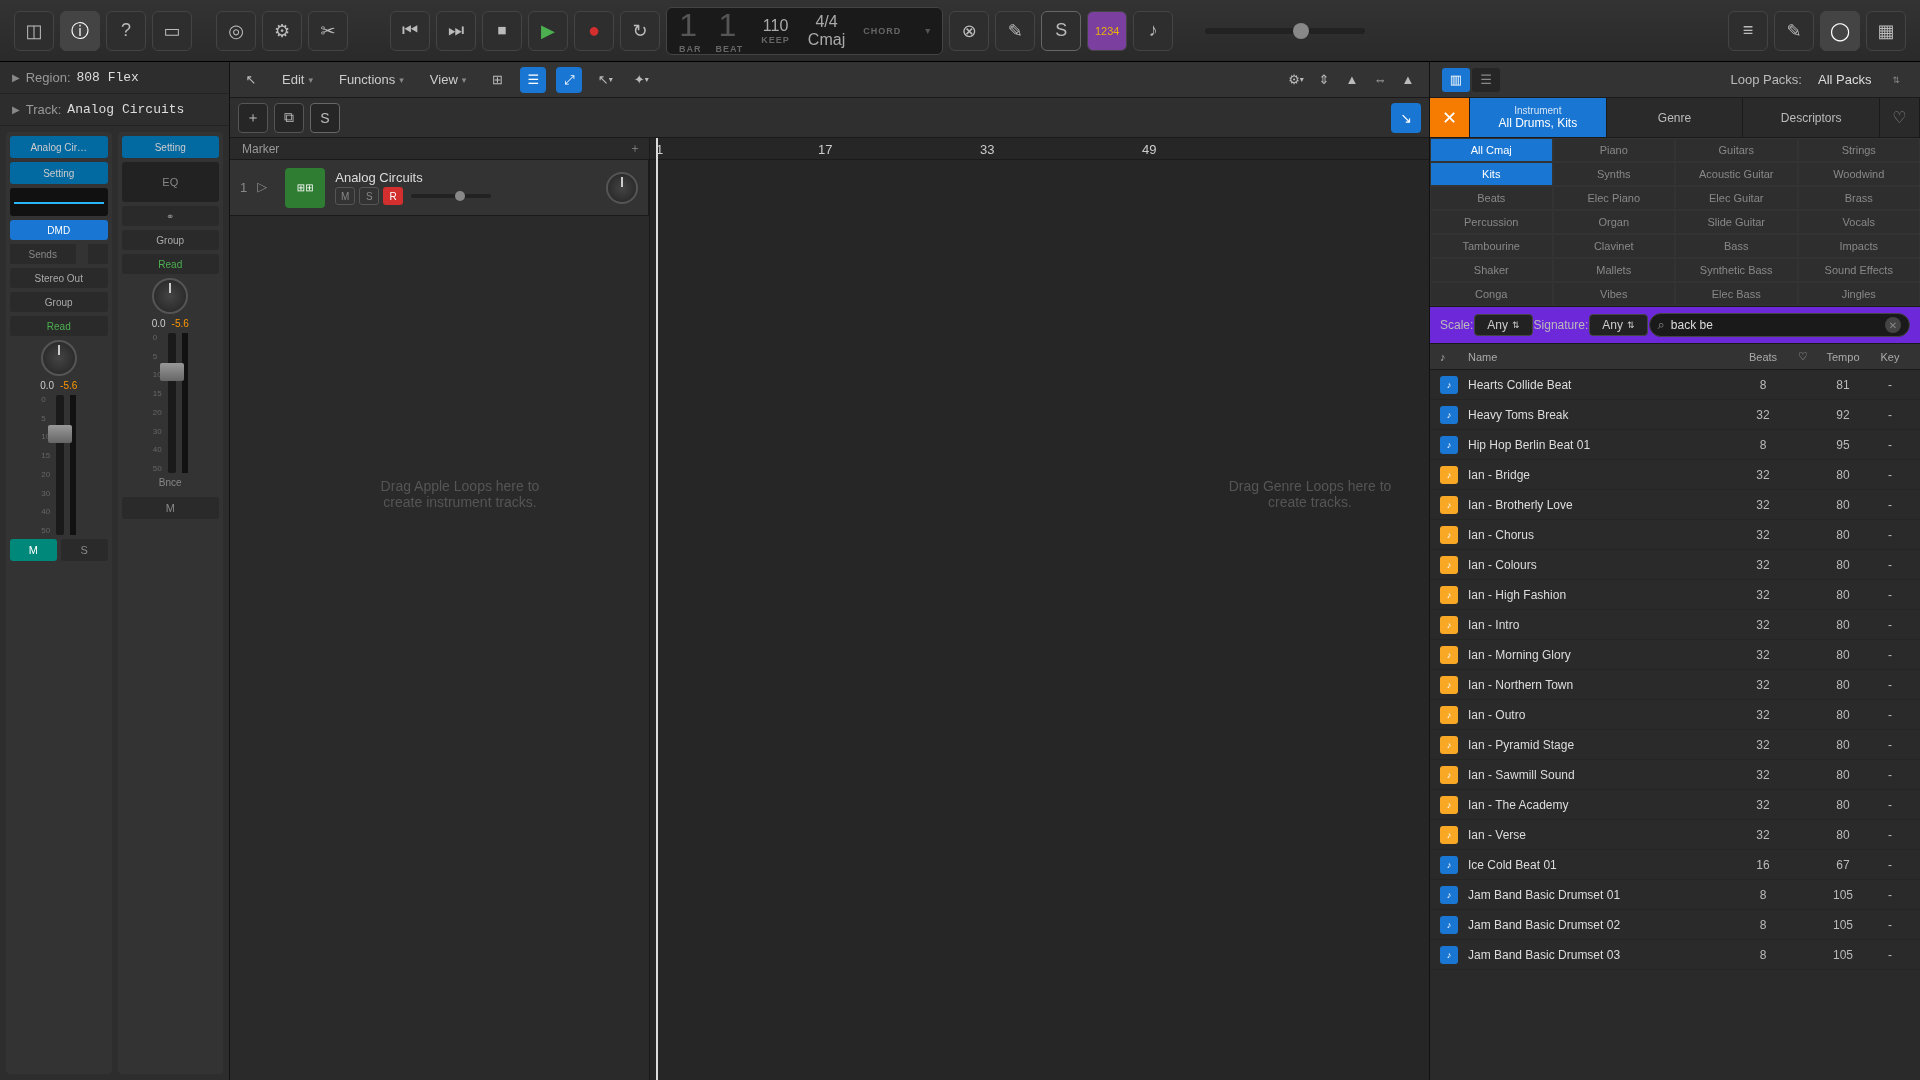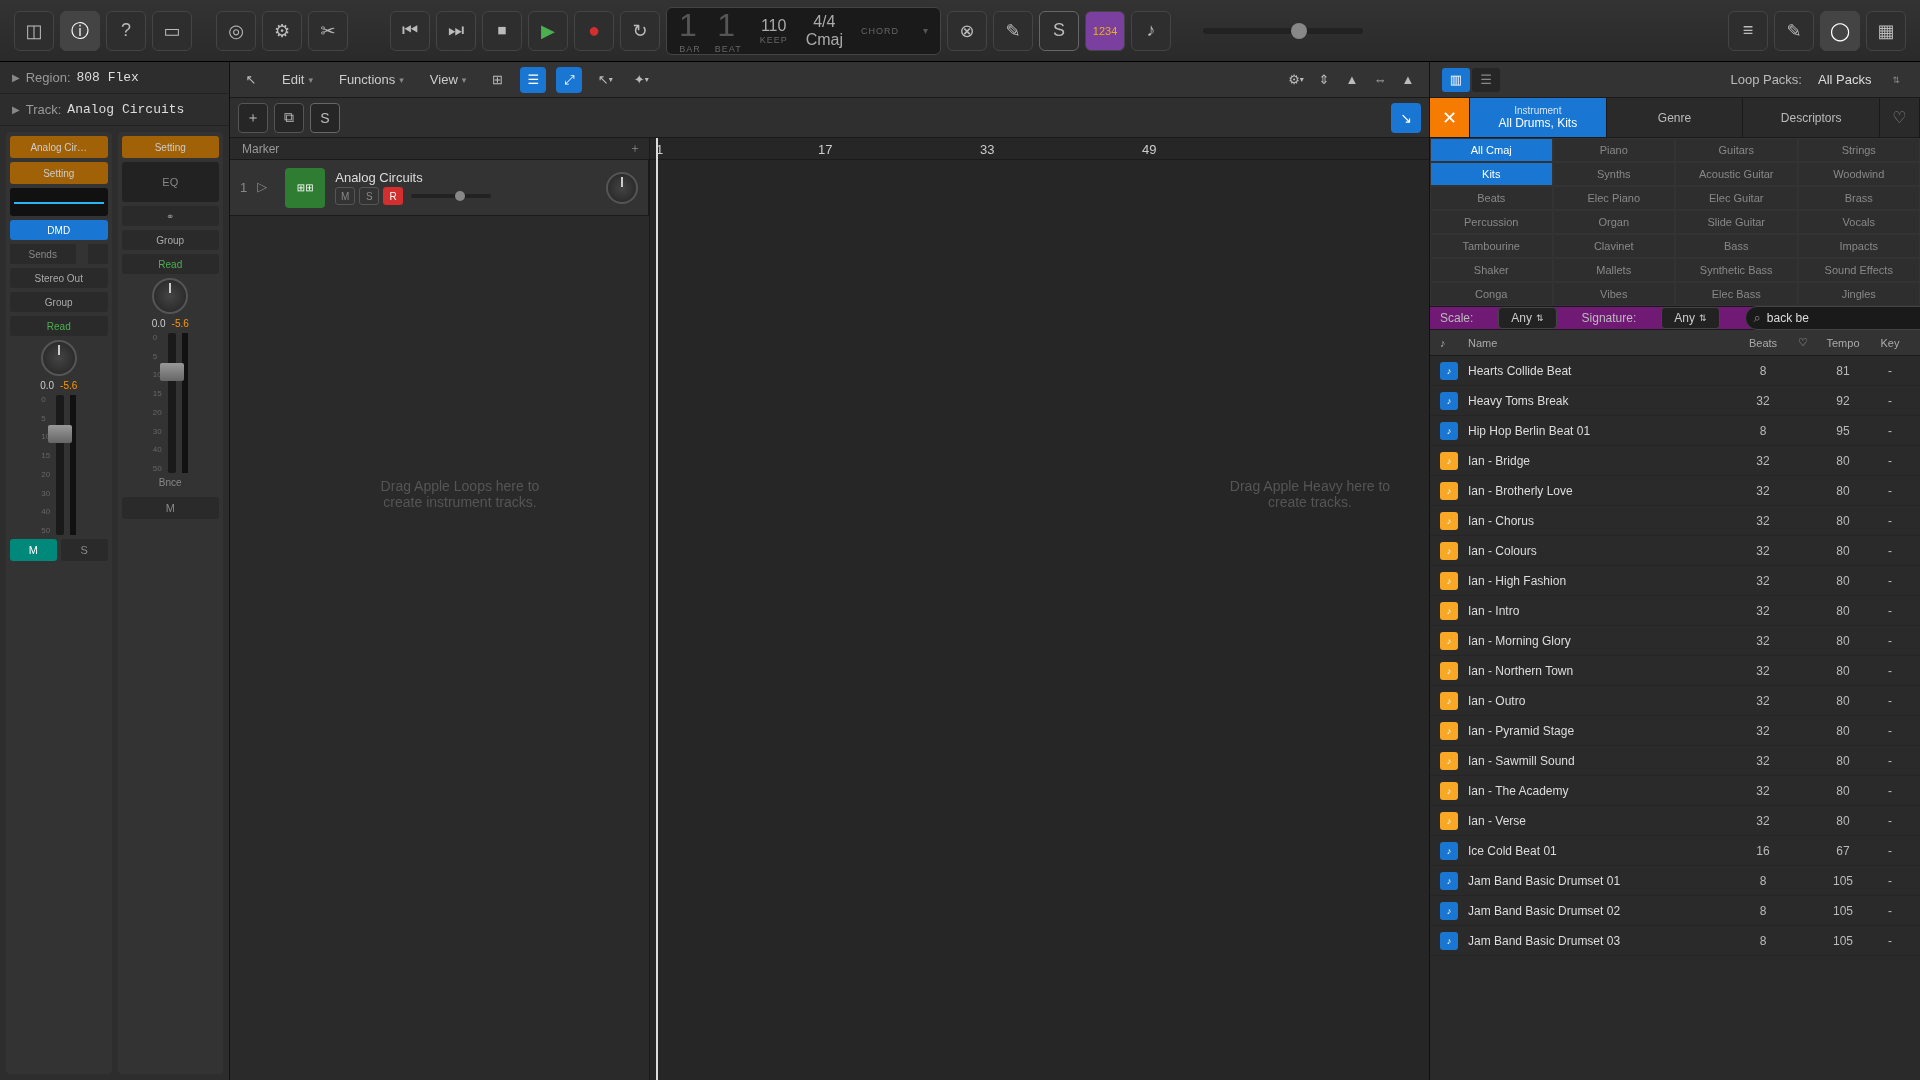--- a/index.html
+++ b/index.html
@@ -11,41 +11,41 @@
 .tb-btn.active { background:#444; color:#fff; }
 .tb-btn.green { color:#4caf50; }
 .tb-btn.record { color:#d32f2f; font-size:20px; }
 .tb-btn.purple { background:#7b3fa0; color:#eab308; }
 .tb-spacer { flex:0 0 12px; }
 
 
 .lcd { display:flex; background:#1a1a1a; border:1px solid #444; border-radius:6px; height:48px; padding:0 12px; gap:18px; align-items:center; }
 .lcd-sec { display:flex; flex-direction:column; align-items:center; color:#666; }
 .lcd-big { font-size:32px; font-weight:200; color:#555; letter-spacing:4px; }
-.lcd-lbl { font-size:9px; color:#666; letter-spacing:1px; }
+.lcd-lbl { font-size:9px; color:#666; letter-spacing:1px;font-weight:bold; }
 .lcd-med { font-size:16px; font-weight:300; color:#888; }
 .lcd-light { color:#aaa; }
 .lcd-arrow { color:#555; font-size:10px; align-self:center; margin-left:6px; }
 
 
 .vol-track { width:160px; height:6px; background:#222; border-radius:3px; position:relative; }
 .vol-thumb { width:16px; height:16px; background:#888; border-radius:50%; position:absolute; top:-5px; left:55%; }
 
 
 .main { display:flex; height:calc(100% - 62px); }
 
 
 .inspector { width:230px; background:#2d2d2d; border-right:1px solid #111; display:flex; flex-direction:column; }
 .insp-row { padding:8px 12px; border-bottom:1px solid #222; display:flex; align-items:center; gap:6px; font-size:13px; }
 .disclose { color:#888; font-size:10px; }
 .insp-label { color:#999; }
 .insp-value { color:#ddd;font-family:Liberation Mono, monospace; }
 .channel-strips { flex:1; display:flex; padding:6px; gap:6px; overflow:hidden; }
 .strip { width:106px; background:#333; border-radius:4px; display:flex; flex-direction:column; align-items:center; padding:4px 4px 8px; gap:4px; }
-.strip-head { width:100%; height:22px; background:#a16207; border-radius:3px; font-size:10px; display:flex; align-items:center; justify-content:center; color:#ccc; }
+.strip-head { width:100%; height:22px; background:#0369a1; border-radius:3px; font-size:10px; display:flex; align-items:center; justify-content:center; color:#ccc; }
 .strip-box { width:100%; height:40px; background:#222; border-radius:3px; display:flex; align-items:center; justify-content:center; font-size:11px; color:#888; }
 .strip-btn { width:100%; height:20px; background:#2a2a2a; border-radius:3px; font-size:10px; display:flex; align-items:center; justify-content:center; color:#aaa; }
 .strip-btn.blue { background:#1976d2; color:#fff; font-weight:500; }
 .strip-btn.link { color:#888; }
 .plugin-list { width:100%; display:flex; flex-direction:column; gap:1px; }
 .plugin { height:16px; font-size:10px; background:#2a2a2a; display:flex; align-items:center; justify-content:center; color:#bbb; cursor:pointer; }
 .plugin.sel { background:#1976d2; color:#fff; }
 .sends-row { width:100%; height:20px; display:flex; gap:12px; }
 .sends-row .lbl { flex:1; background:#2a2a2a; font-size:10px; display:flex; align-items:center; justify-content:center; color:#888; }
 .sends-row .dot { width:20px; background:#2a2a2a; }
@@ -106,21 +106,21 @@
 .browser-tabs { height:40px; display:flex; border-bottom:1px solid #1a1a1a; }
 .btab { flex:1; display:flex; flex-direction:column; align-items:center; justify-content:center; font-size:12px; color:#bbb; cursor:pointer; border-right:1px solid #1a1a1a; }
 .btab.close { flex:0 0 40px; background:#f57c00; color:#fff; font-size:18px; }
 .btab.active { background:#1976d2; color:#fff; }
 .btab .sub { font-size:12px; font-weight:500; }
 .btab .sup { font-size:10px; opacity:0.8; }
 .btab.heart { flex:0 0 40px; color:#888; font-size:16px; }
 .tag-grid { display:grid; grid-template-columns:repeat(4,1fr); }
 .tag { height:24px; display:flex; align-items:center; justify-content:center; font-size:11px; color:#888; border:1px solid #333; cursor:pointer; background:#2e2e2e; }
 .tag.sel { background:#1976d2; color:#fff; }
-.filter-row { height:24px; display:flex; align-items:center; padding:0 10px; gap:25px; background:#701a75; border-bottom:1px solid #1a1a1a; border-top:1px solid #1a1a1a; }
+.filter-row { height:38px; display:flex; align-items:center; padding:0 10px; gap:1px; background:#6d28d9; border-bottom:1px solid #1a1a1a; border-top:1px solid #1a1a1a; }
 .filter-lbl { font-size:12px; color:#bbb; }
 .filter-sel { padding:3px 12px; background:#222; border:1px solid #444; border-radius:4px; font-size:12px; color:#ccc; display:flex; align-items:center; gap:4px; }
 .search-box { flex:1; background:#1a1a1a; border:1px solid #444; border-radius:12px; height:24px; display:flex; align-items:center; padding:0 8px; gap:6px; }
 .search-box input { flex:1; background:none; border:none; color:#ddd; font-size:12px; outline:none; }
 .search-clear { color:#888; cursor:pointer; font-size:14px; background:#444; width:16px; height:16px; border-radius:50%; display:flex; align-items:center; justify-content:center; font-size:10px; }
 .result-header { height:26px; display:flex; align-items:center; padding:0 10px; background:#333; border-bottom:1px solid #1a1a1a; font-size:11px; color:#aaa; }
 .rh-icon { width:20px; }
 .rh-name { flex:1; padding-left:8px; }
 .rh-col { width:54px; text-align:center; }
 .results { flex:1; overflow-y:auto; }
@@ -350,21 +350,21 @@
         <div class="drop-msg left">Drag Apple Loops here to create instrument tracks.</div>
       </div>
       <div style="flex:1;position:relative;background:#262626">
         <div style="height:22px;position:relative;border-bottom:1px solid #1a1a1a">
           <span class="ruler-num" style="left:6px">1</span>
           <span class="ruler-num" style="left:168px">17</span>
           <span class="ruler-num" style="left:330px">33</span>
           <span class="ruler-num" style="left:492px">49</span>
           <div style="position:absolute;left:6px;top:0;width:2px;height:1000px;background:#ddd;z-index:5"></div>
         </div>
-        <div class="drop-msg right">Drag Apple Heavy here to create tracks.</div>
+        <div class="drop-msg right">Drag Genre Loops here to create tracks.</div>
       </div>
     </div>
   </div>
 
   <div class="browser">
     <div class="browser-top">
       <div class="view-toggle">
         <div class="vt-btn sel">▥</div>
         <div class="vt-btn">☰</div>
       </div>

